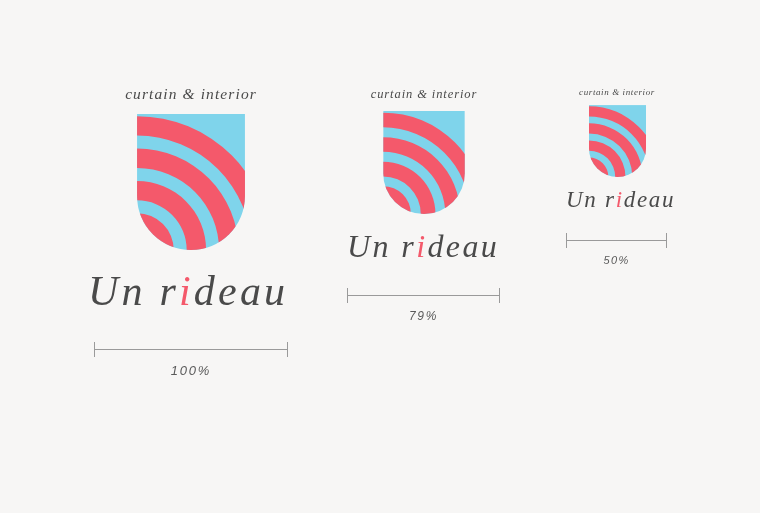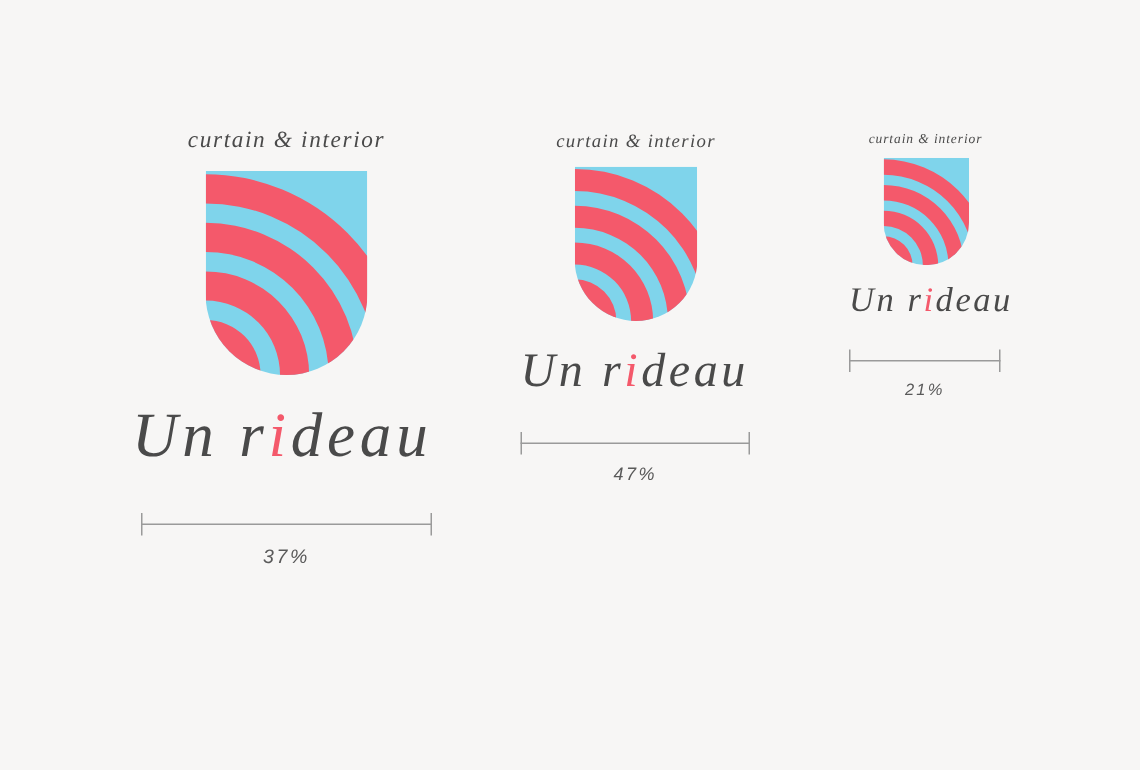--- a/index.html
+++ b/index.html
@@ -118,21 +118,21 @@
         </svg>
       </div>
       <div class="wordmark" style="font-size: 42px; letter-spacing: 3.2px; margin-top: 20px;"><span>Un r</span><span class="dot-i">i</span><span>deau</span></div>
     </div>
     <div class="dim-wrap" style="left: 94px; top: 342px; width: 194px;">
       <div class="dim-bar">
         <div class="dim-line"></div>
         <div class="dim-cap left"></div>
         <div class="dim-cap right"></div>
       </div>
-      <div class="dim-label" style="font-size: 13px; letter-spacing: 1.8px;">37%</div>
+      <div class="dim-label" style="font-size: 13px; letter-spacing: 1.8px;">100%</div>
     </div>
     <div class="logo-group" style="left: 347px; top: 88px; width: 154px;">
       <div class="tagline" style="font-size: 12.5px; letter-spacing: 0.9px;">curtain &amp; interior</div>
       <div class="mark-wrap" style="width: 82px; height: 103px; margin-top: 10px;">
         <svg class="mark-svg" viewBox="0 0 100 126" preserveAspectRatio="xMidYMid meet">
           <defs>
             <clipPath id="shieldClip1">
               <path d="M 0 0 L 100 0 L 100 76 A 50 50 0 0 1 0 76 Z"></path>
             </clipPath>
           </defs>
@@ -148,21 +148,21 @@
         </svg>
       </div>
       <div class="wordmark" style="font-size: 32px; letter-spacing: 2.4px; margin-top: 16px;"><span>Un r</span><span class="dot-i">i</span><span>deau</span></div>
     </div>
     <div class="dim-wrap" style="left: 347px; top: 288px; width: 153px;">
       <div class="dim-bar">
         <div class="dim-line"></div>
         <div class="dim-cap left"></div>
         <div class="dim-cap right"></div>
       </div>
-      <div class="dim-label" style="font-size: 12px; letter-spacing: 1.6px;">47%</div>
+      <div class="dim-label" style="font-size: 12px; letter-spacing: 1.6px;">79%</div>
     </div>
     <div class="logo-group" style="left: 566px; top: 88px; width: 102px;">
       <div class="tagline" style="font-size: 9px; letter-spacing: 0.6px;">curtain &amp; interior</div>
       <div class="mark-wrap" style="width: 57px; height: 72px; margin-top: 8px;">
         <svg class="mark-svg" viewBox="0 0 100 126" preserveAspectRatio="xMidYMid meet">
           <defs>
             <clipPath id="shieldClip2">
               <path d="M 0 0 L 100 0 L 100 76 A 50 50 0 0 1 0 76 Z"></path>
             </clipPath>
           </defs>
@@ -178,15 +178,15 @@
         </svg>
       </div>
       <div class="wordmark" style="font-size: 23px; letter-spacing: 1.7px; margin-top: 11px;"><span>Un r</span><span class="dot-i">i</span><span>deau</span></div>
     </div>
     <div class="dim-wrap" style="left: 566px; top: 233px; width: 101px;">
       <div class="dim-bar">
         <div class="dim-line"></div>
         <div class="dim-cap left"></div>
         <div class="dim-cap right"></div>
       </div>
-      <div class="dim-label" style="font-size: 11px; letter-spacing: 1.4px;">21%</div>
+      <div class="dim-label" style="font-size: 11px; letter-spacing: 1.4px;">50%</div>
     </div>
   </div>
 
 </body></html>

